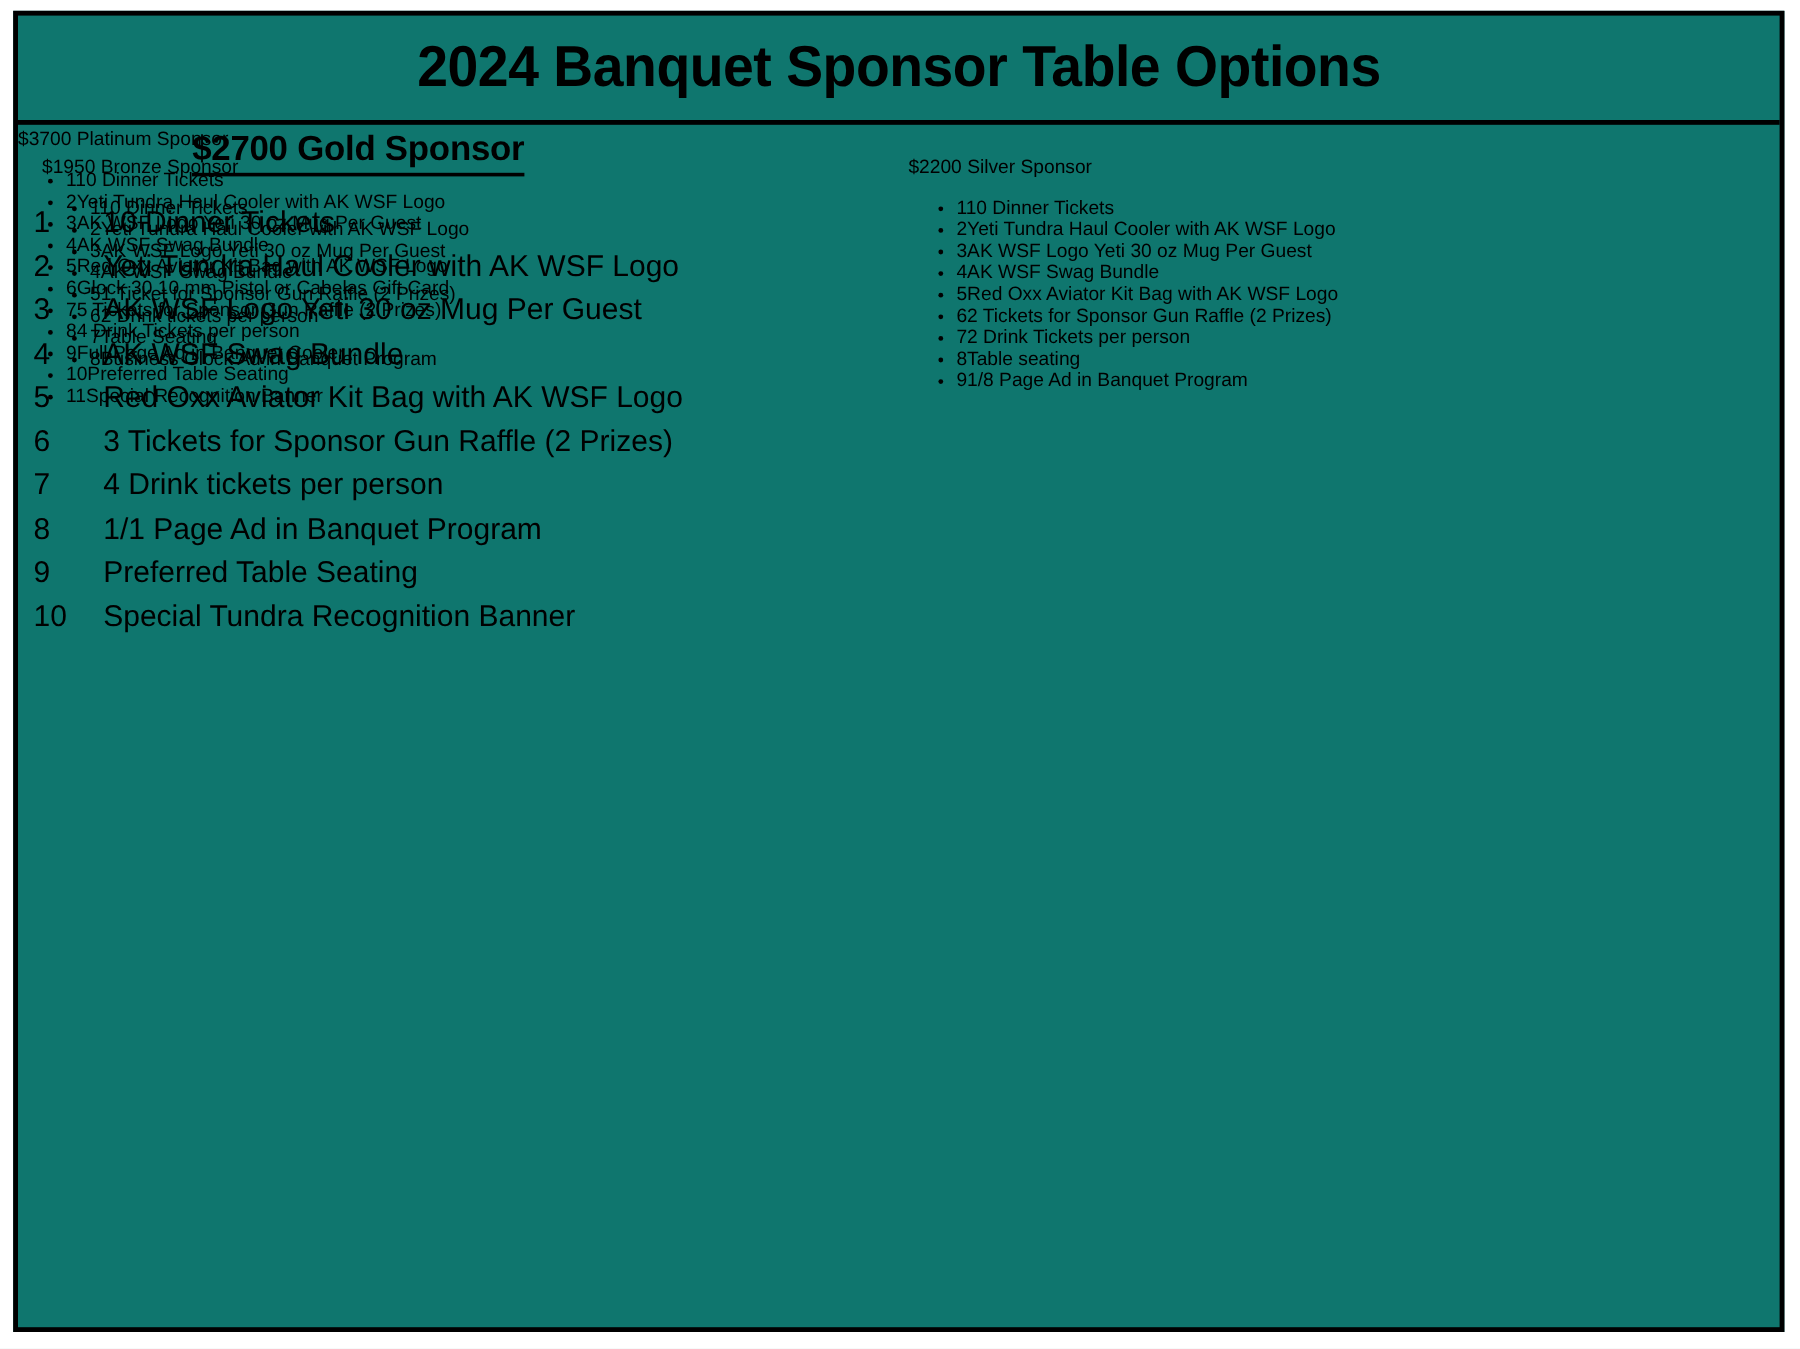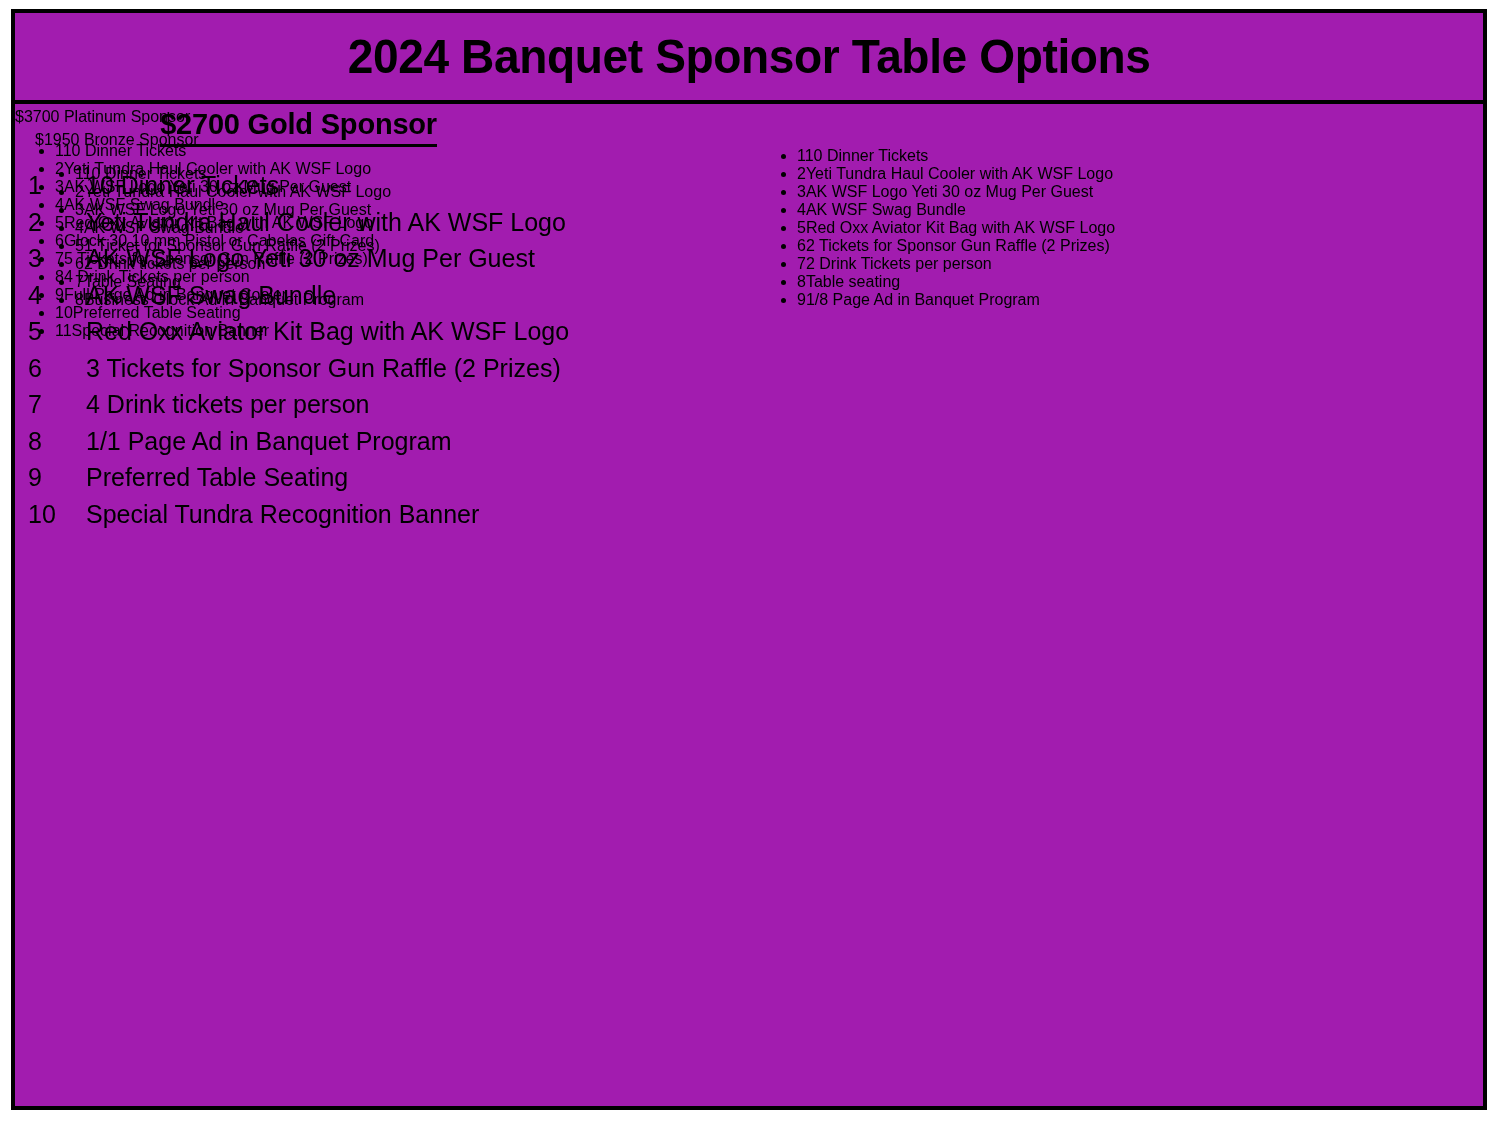--- a/index.html
+++ b/index.html
@@ -18,21 +18,21 @@
 
   
   .sheet {
     position: absolute;
     left: 11px;
     top: 9px;
     width: 1476px;
     height: 1101px;
     box-sizing: border-box;
     border: 4px solid #000000;
-    background: #a21caf;
+    background: #0f766e;
   }
 
   
   .title-band {
     position: absolute;
     left: 0;
     top: 0;
     right: 0;
     height: 91px;
     box-sizing: border-box;
@@ -133,20 +133,21 @@
         <li class="perk-row"><span class="perk-num">3</span><span class="perk-text">AK WSF Logo Yeti 30 oz Mug Per Guest</span></li>
         <li class="perk-row"><span class="perk-num">4</span><span class="perk-text">AK WSF Swag Bundle</span></li>
         <li class="perk-row"><span class="perk-num">5</span><span class="perk-text">1 Ticket for Sponsor Gun Raffle (2 Prizes)</span></li>
         <li class="perk-row"><span class="perk-num">6</span><span class="perk-text">2 Drink tickets per person</span></li>
         <li class="perk-row"><span class="perk-num">7</span><span class="perk-text">Table Seating</span></li>
         <li class="perk-row"><span class="perk-num">8</span><span class="perk-text">Business Glock Ad in Banquet Program</span></li>
       </ul>
     </div>
 
     <div class="block silver">
+      <div class="block-heading"><span class="htext">$2200 Silver Sponsor </span></div>
       <ul class="perk-list">
         <li class="perk-row"><span class="perk-num">1</span><span class="perk-text">10 Dinner Tickets</span></li>
         <li class="perk-row"><span class="perk-num">2</span><span class="perk-text">Yeti Tundra Haul Cooler with AK WSF Logo</span></li>
         <li class="perk-row"><span class="perk-num">3</span><span class="perk-text">AK WSF Logo Yeti 30 oz Mug Per Guest</span></li>
         <li class="perk-row"><span class="perk-num">4</span><span class="perk-text">AK WSF Swag Bundle</span></li>
         <li class="perk-row"><span class="perk-num">5</span><span class="perk-text">Red Oxx Aviator Kit Bag with AK WSF Logo</span></li>
         <li class="perk-row"><span class="perk-num">6</span><span class="perk-text">2 Tickets for Sponsor Gun Raffle (2 Prizes)</span></li>
         <li class="perk-row"><span class="perk-num">7</span><span class="perk-text">2 Drink Tickets per person</span></li>
         <li class="perk-row"><span class="perk-num">8</span><span class="perk-text">Table seating</span></li>
         <li class="perk-row"><span class="perk-num">9</span><span class="perk-text">1/8 Page Ad in Banquet Program</span></li>

